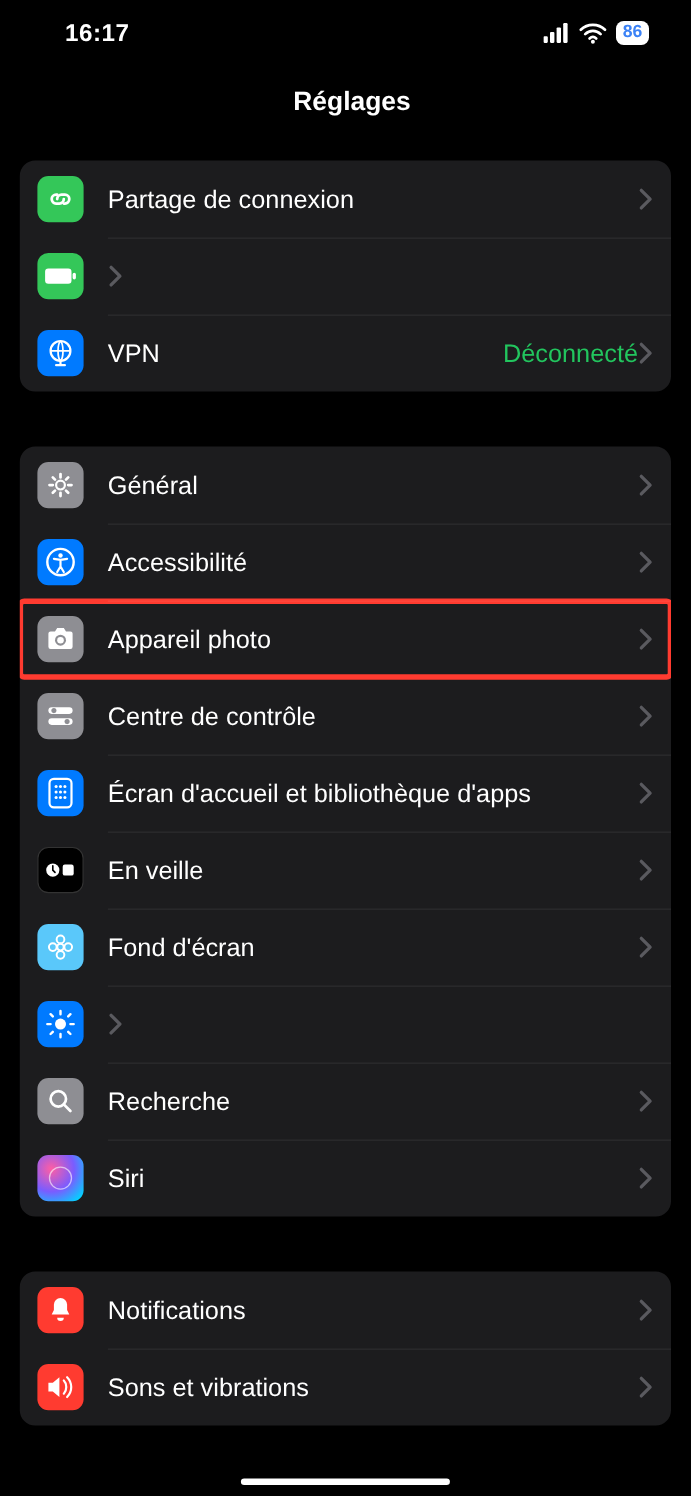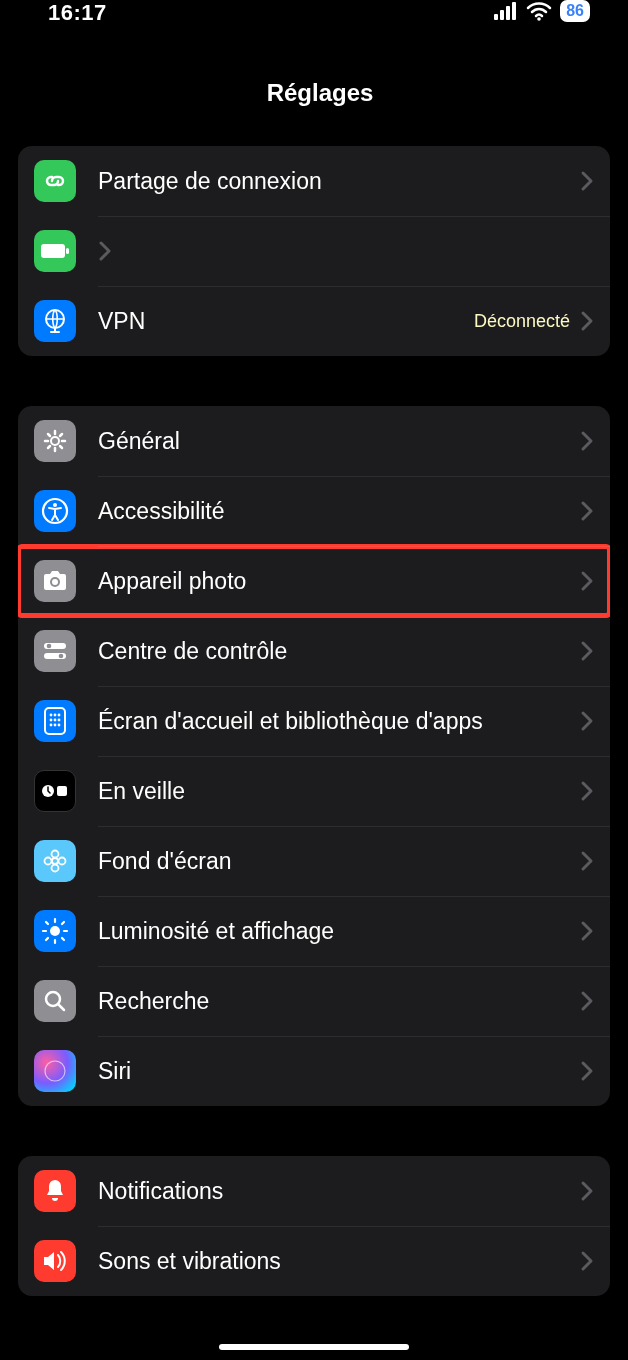--- a/index.html
+++ b/index.html
@@ -7,23 +7,24 @@
     width: 628px;
     height: 1360px;
     background: #000;
     font-family: -apple-system, "Helvetica Neue", Helvetica, Arial, sans-serif;
     color: #fff;
     overflow: hidden;
   }
   .status-bar {
     height: 60px;
     display: flex;
-    align-items: flex-start;
+    align-items: center;
     justify-content: space-between;
     padding: 0 38px 0 48px;
+    margin-left: 11px;
   }
   .status-time {
     font-size: 22px;
     font-weight: 600;
     letter-spacing: 0.5px;
   }
   .status-right {
     display: flex;
     align-items: center;
     gap: 8px;
@@ -90,23 +91,22 @@
     justify-content: center;
     margin-right: 22px;
   }
   .row-label {
     flex: 1;
     font-size: 23px;
     color: #fff;
     line-height: 1.25;
   }
   .row-value {
-    font-size: 18px;
-    color: #fef9c3;
-    margin-right: 10px;
+    font-size: 23px;
+    color: #22c55e;
   }
   .chevron {
     flex: 0 0 auto;
     width: 14px;
     height: 24px;
     color: #5a5a5f;
   }
   .highlight {
     outline: 5px solid #ff3b30;
     outline-offset: -3px;
@@ -352,21 +352,20 @@
 
     <div class="row">
       <div class="row-icon ic-blue">
         <svg width="28" height="28" viewBox="0 0 28 28">
             <circle cx="14" cy="14" r="5" fill="#fff"></circle>
             <g stroke="#fff" stroke-width="2.2" stroke-linecap="round">
               <path d="M14 2v3M14 23v3M2 14h3M23 14h3M5 5l2 2M21 21l2 2M23 5l-2 2M5 23l2-2"></path>
             </g>
           </svg>
       </div>
-      <div class="row-label">Luminosité et affichage</div>
       <span class="chevron">
         <svg width="14" height="24" viewBox="0 0 14 24">
             <path d="M3 4l8 8-8 8" fill="none" stroke="currentColor" stroke-width="3" stroke-linecap="round" stroke-linejoin="round"></path>
           </svg>
       </span>
     </div>
 
     <div class="row">
       <div class="row-icon ic-gray">
         <svg width="26" height="26" viewBox="0 0 26 26">

